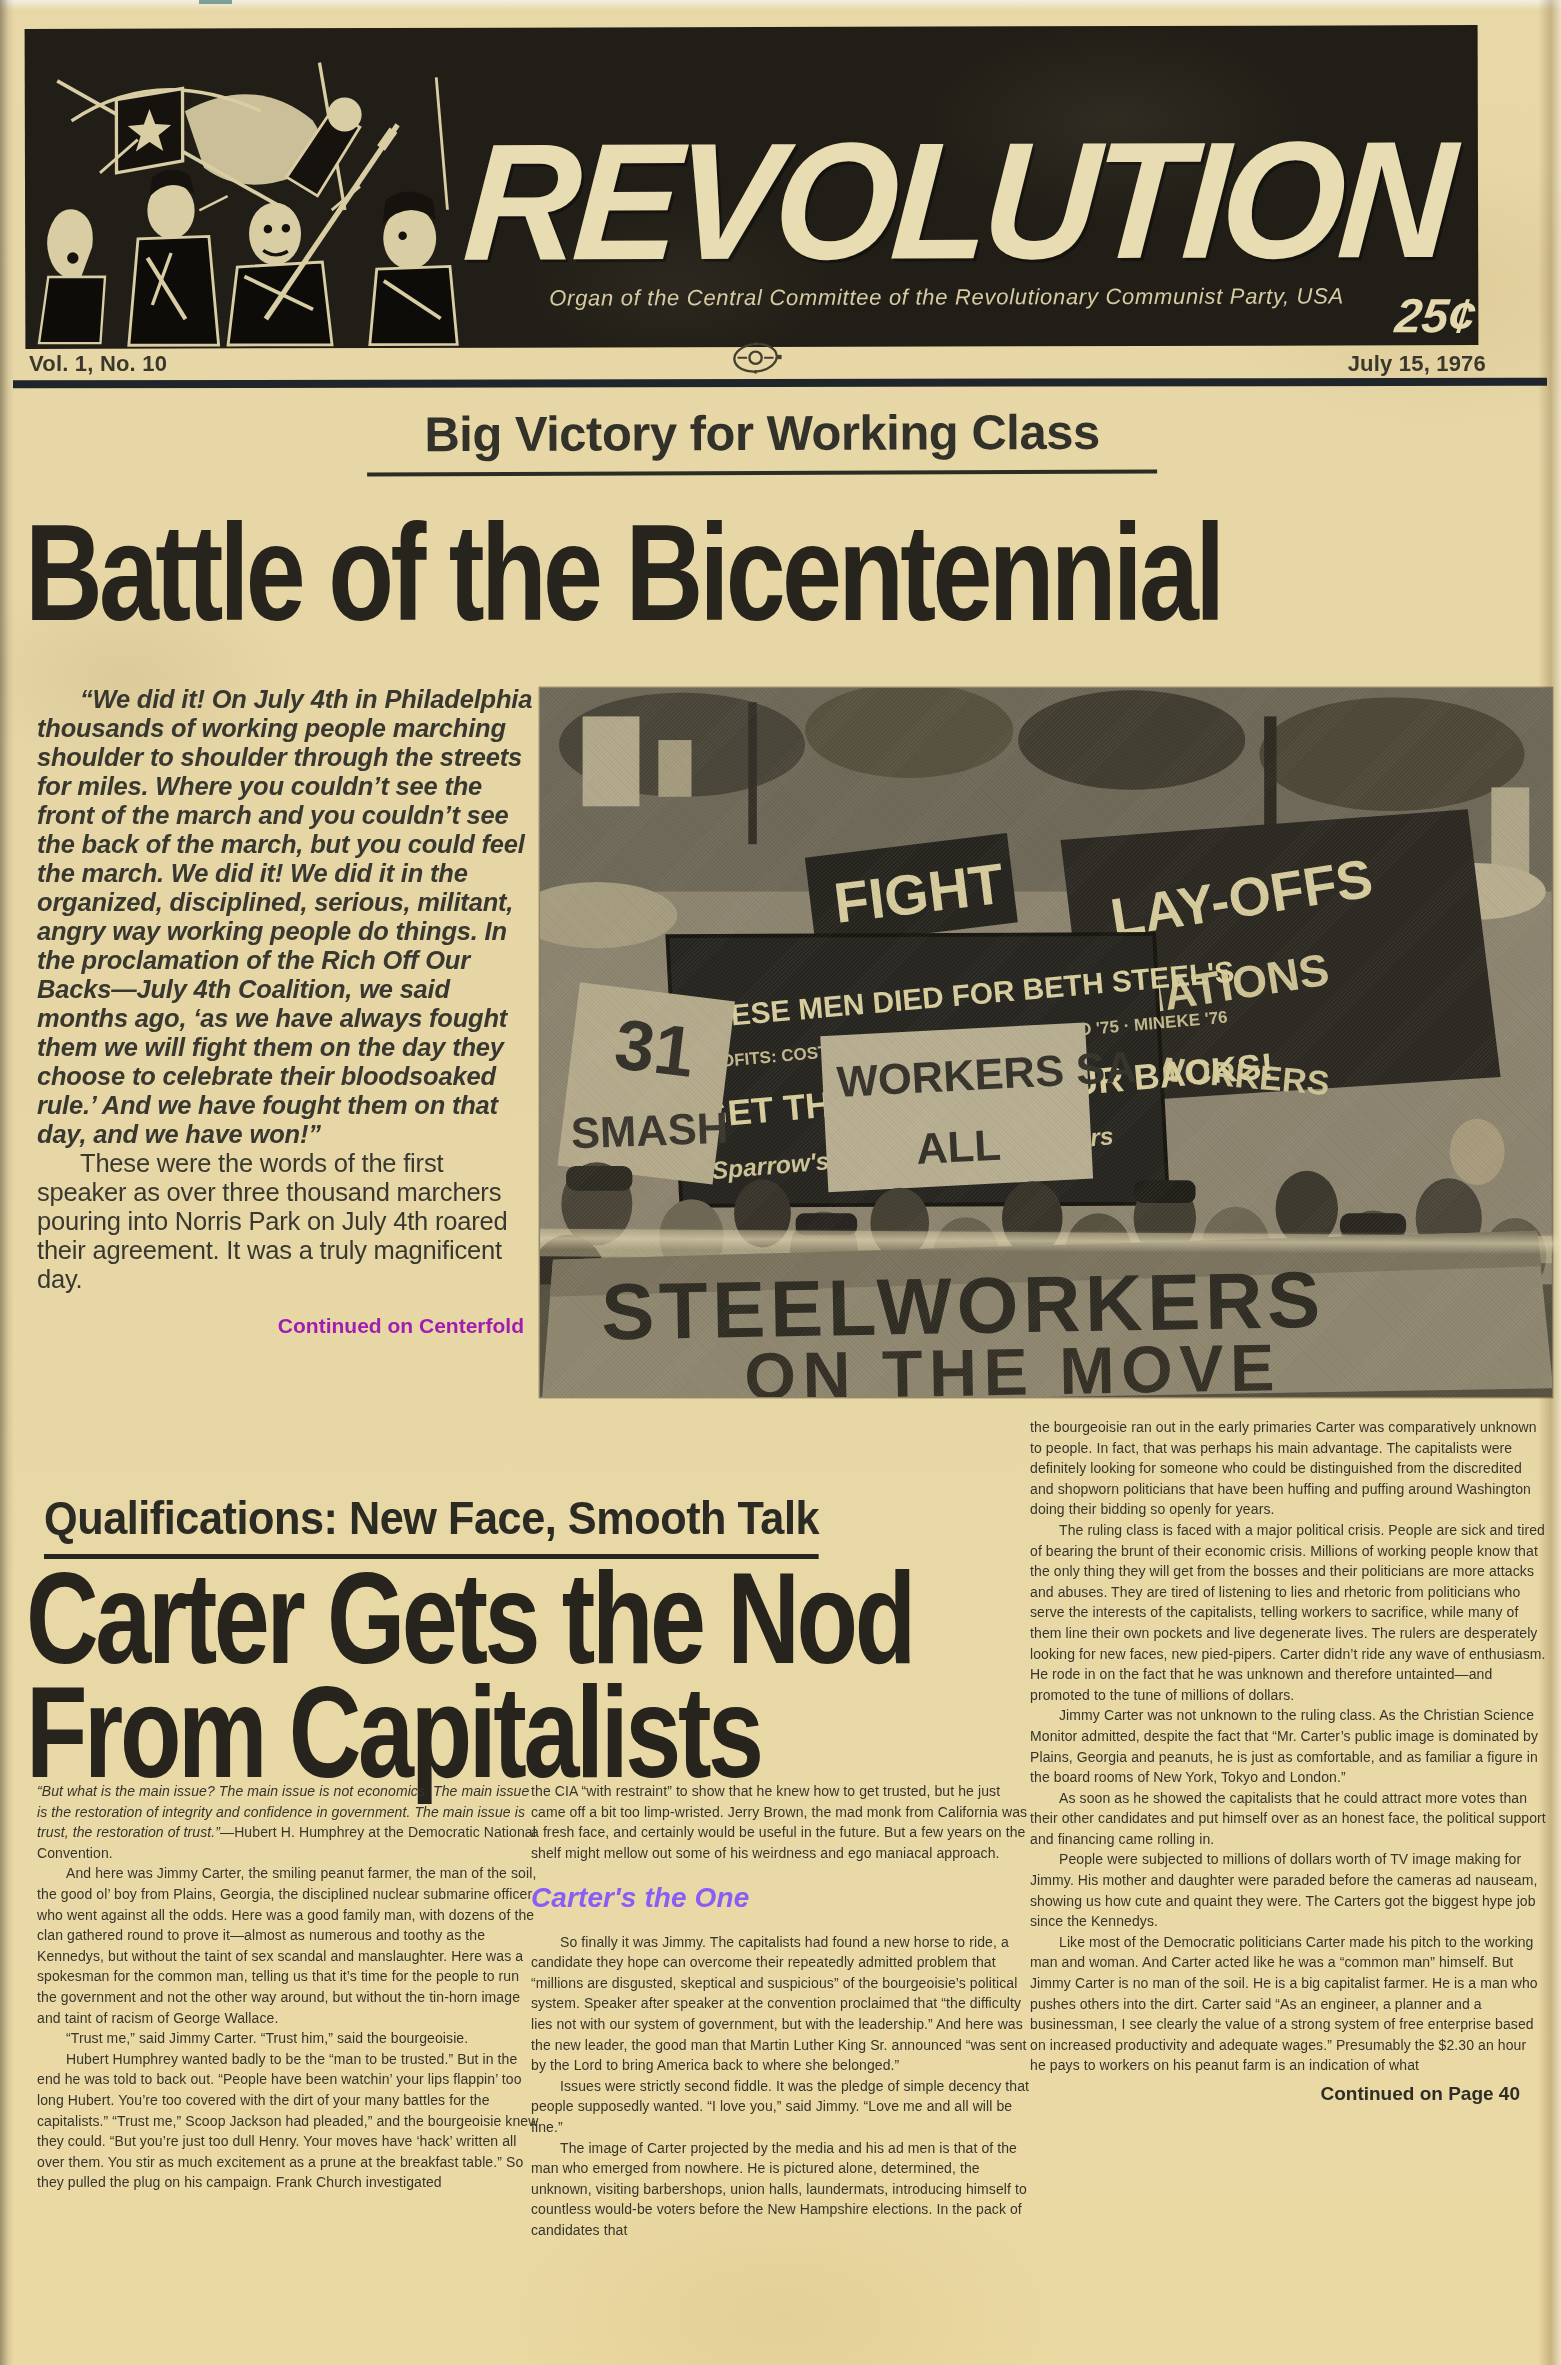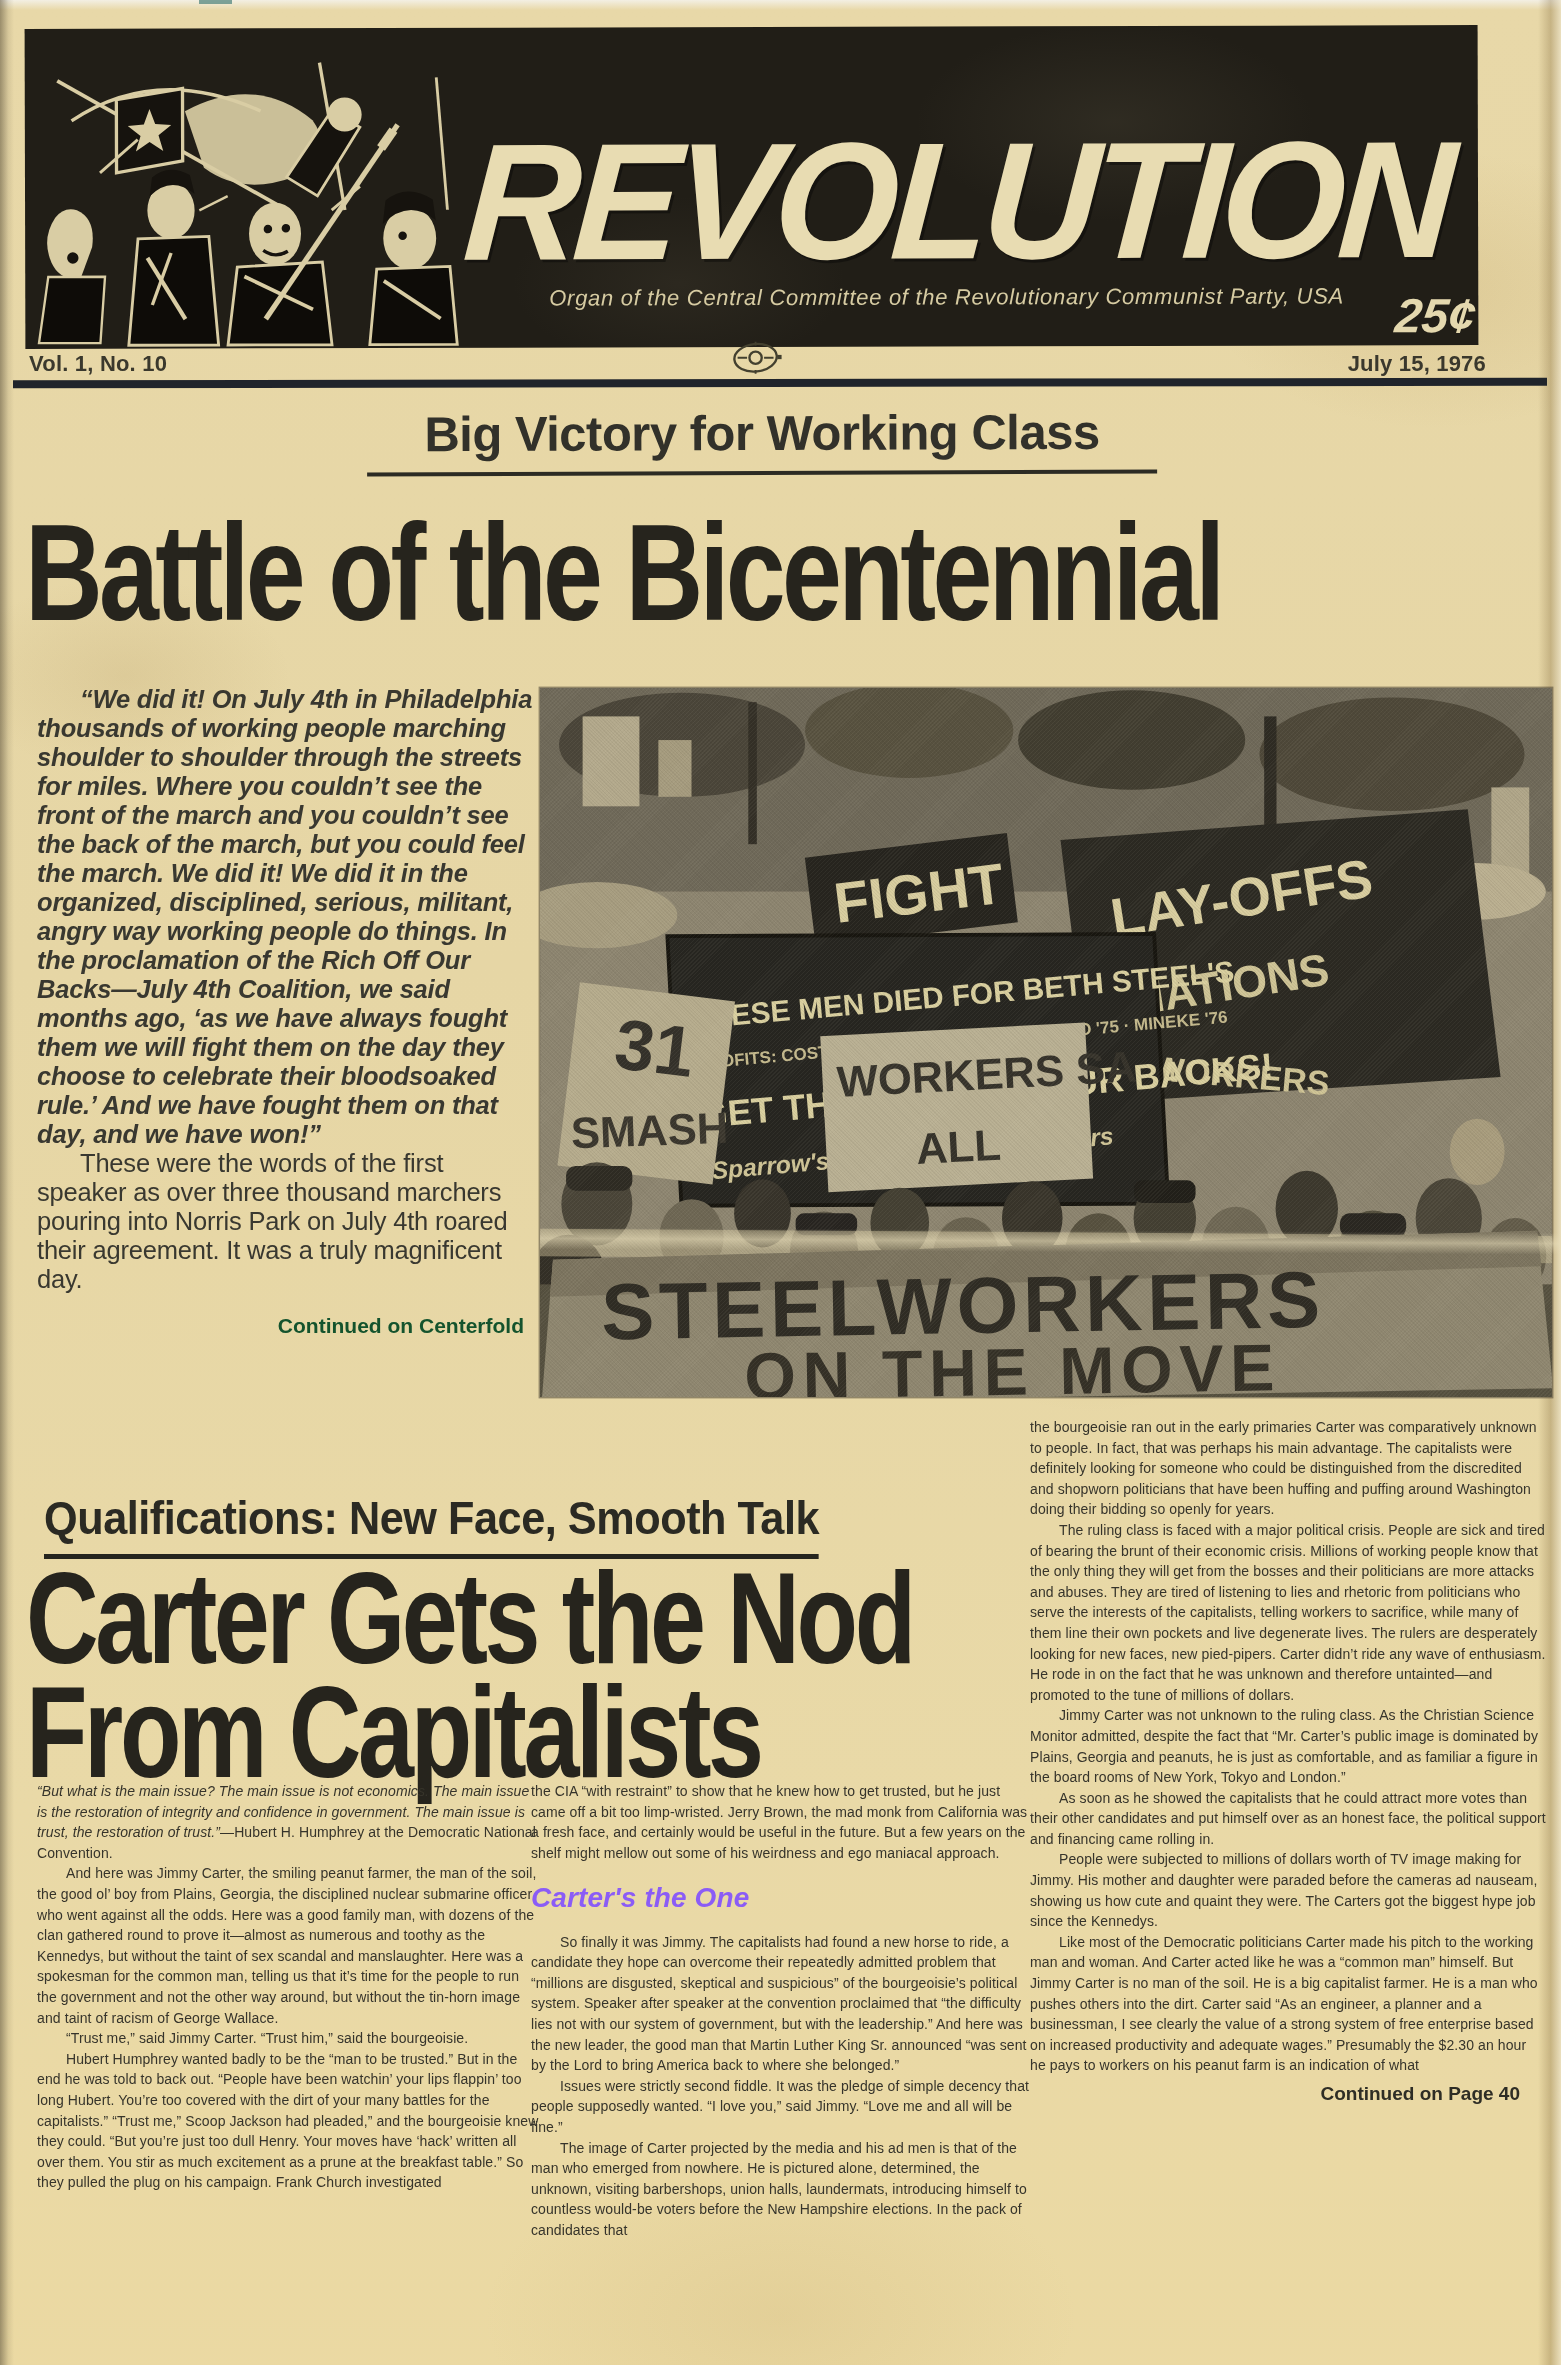--- a/index.html
+++ b/index.html
@@ -43,21 +43,21 @@
   
   #kicker-1{position:absolute;left:367px;top:405px;width:790px;text-align:center;
     font-size:49px;font-weight:bold;color:#32312a;letter-spacing:-0.5px;
     border-bottom:4.3px solid #2c2b24;padding-bottom:10.4px;transform:rotate(-.2deg);}
   #headline-1{position:absolute;left:24.6px;top:493px;font-size:138px;font-weight:bold;color:#26241d;
     letter-spacing:-4.7px;white-space:nowrap;transform:scaleX(.78);transform-origin:left top;}
   #art1-col{position:absolute;left:37px;top:685px;width:501px;color:#393830;}
   #art1-col p{margin:0;font-size:25.5px;line-height:29px;letter-spacing:-0.2px;}
   .lead-quote{font-style:italic;font-weight:bold;text-indent:43px;}
   .lead-follow{text-indent:43px;}
-  #art1-continued{margin-top:20px;font-size:21px;font-weight:bold;text-align:right;padding-right:14px;color:#14532d;}
+  #art1-continued{margin-top:20px;font-size:21px;font-weight:bold;text-align:right;padding-right:14px;color:#a21caf;}
 
   
   #march-photo{position:absolute;left:540px;top:688px;width:1012px;height:709px;overflow:hidden;
     box-shadow:0 0 0 1.4px rgba(60,54,42,.5);}
   #march-photo::after{content:"";position:absolute;inset:0;
     background:
       repeating-linear-gradient(45deg, rgba(35,30,22,.06) 0 0.9px, transparent 0.9px 2.4px),
       repeating-linear-gradient(-45deg, rgba(250,244,220,.05) 0 0.9px, transparent 0.9px 2.8px);}
 
   

